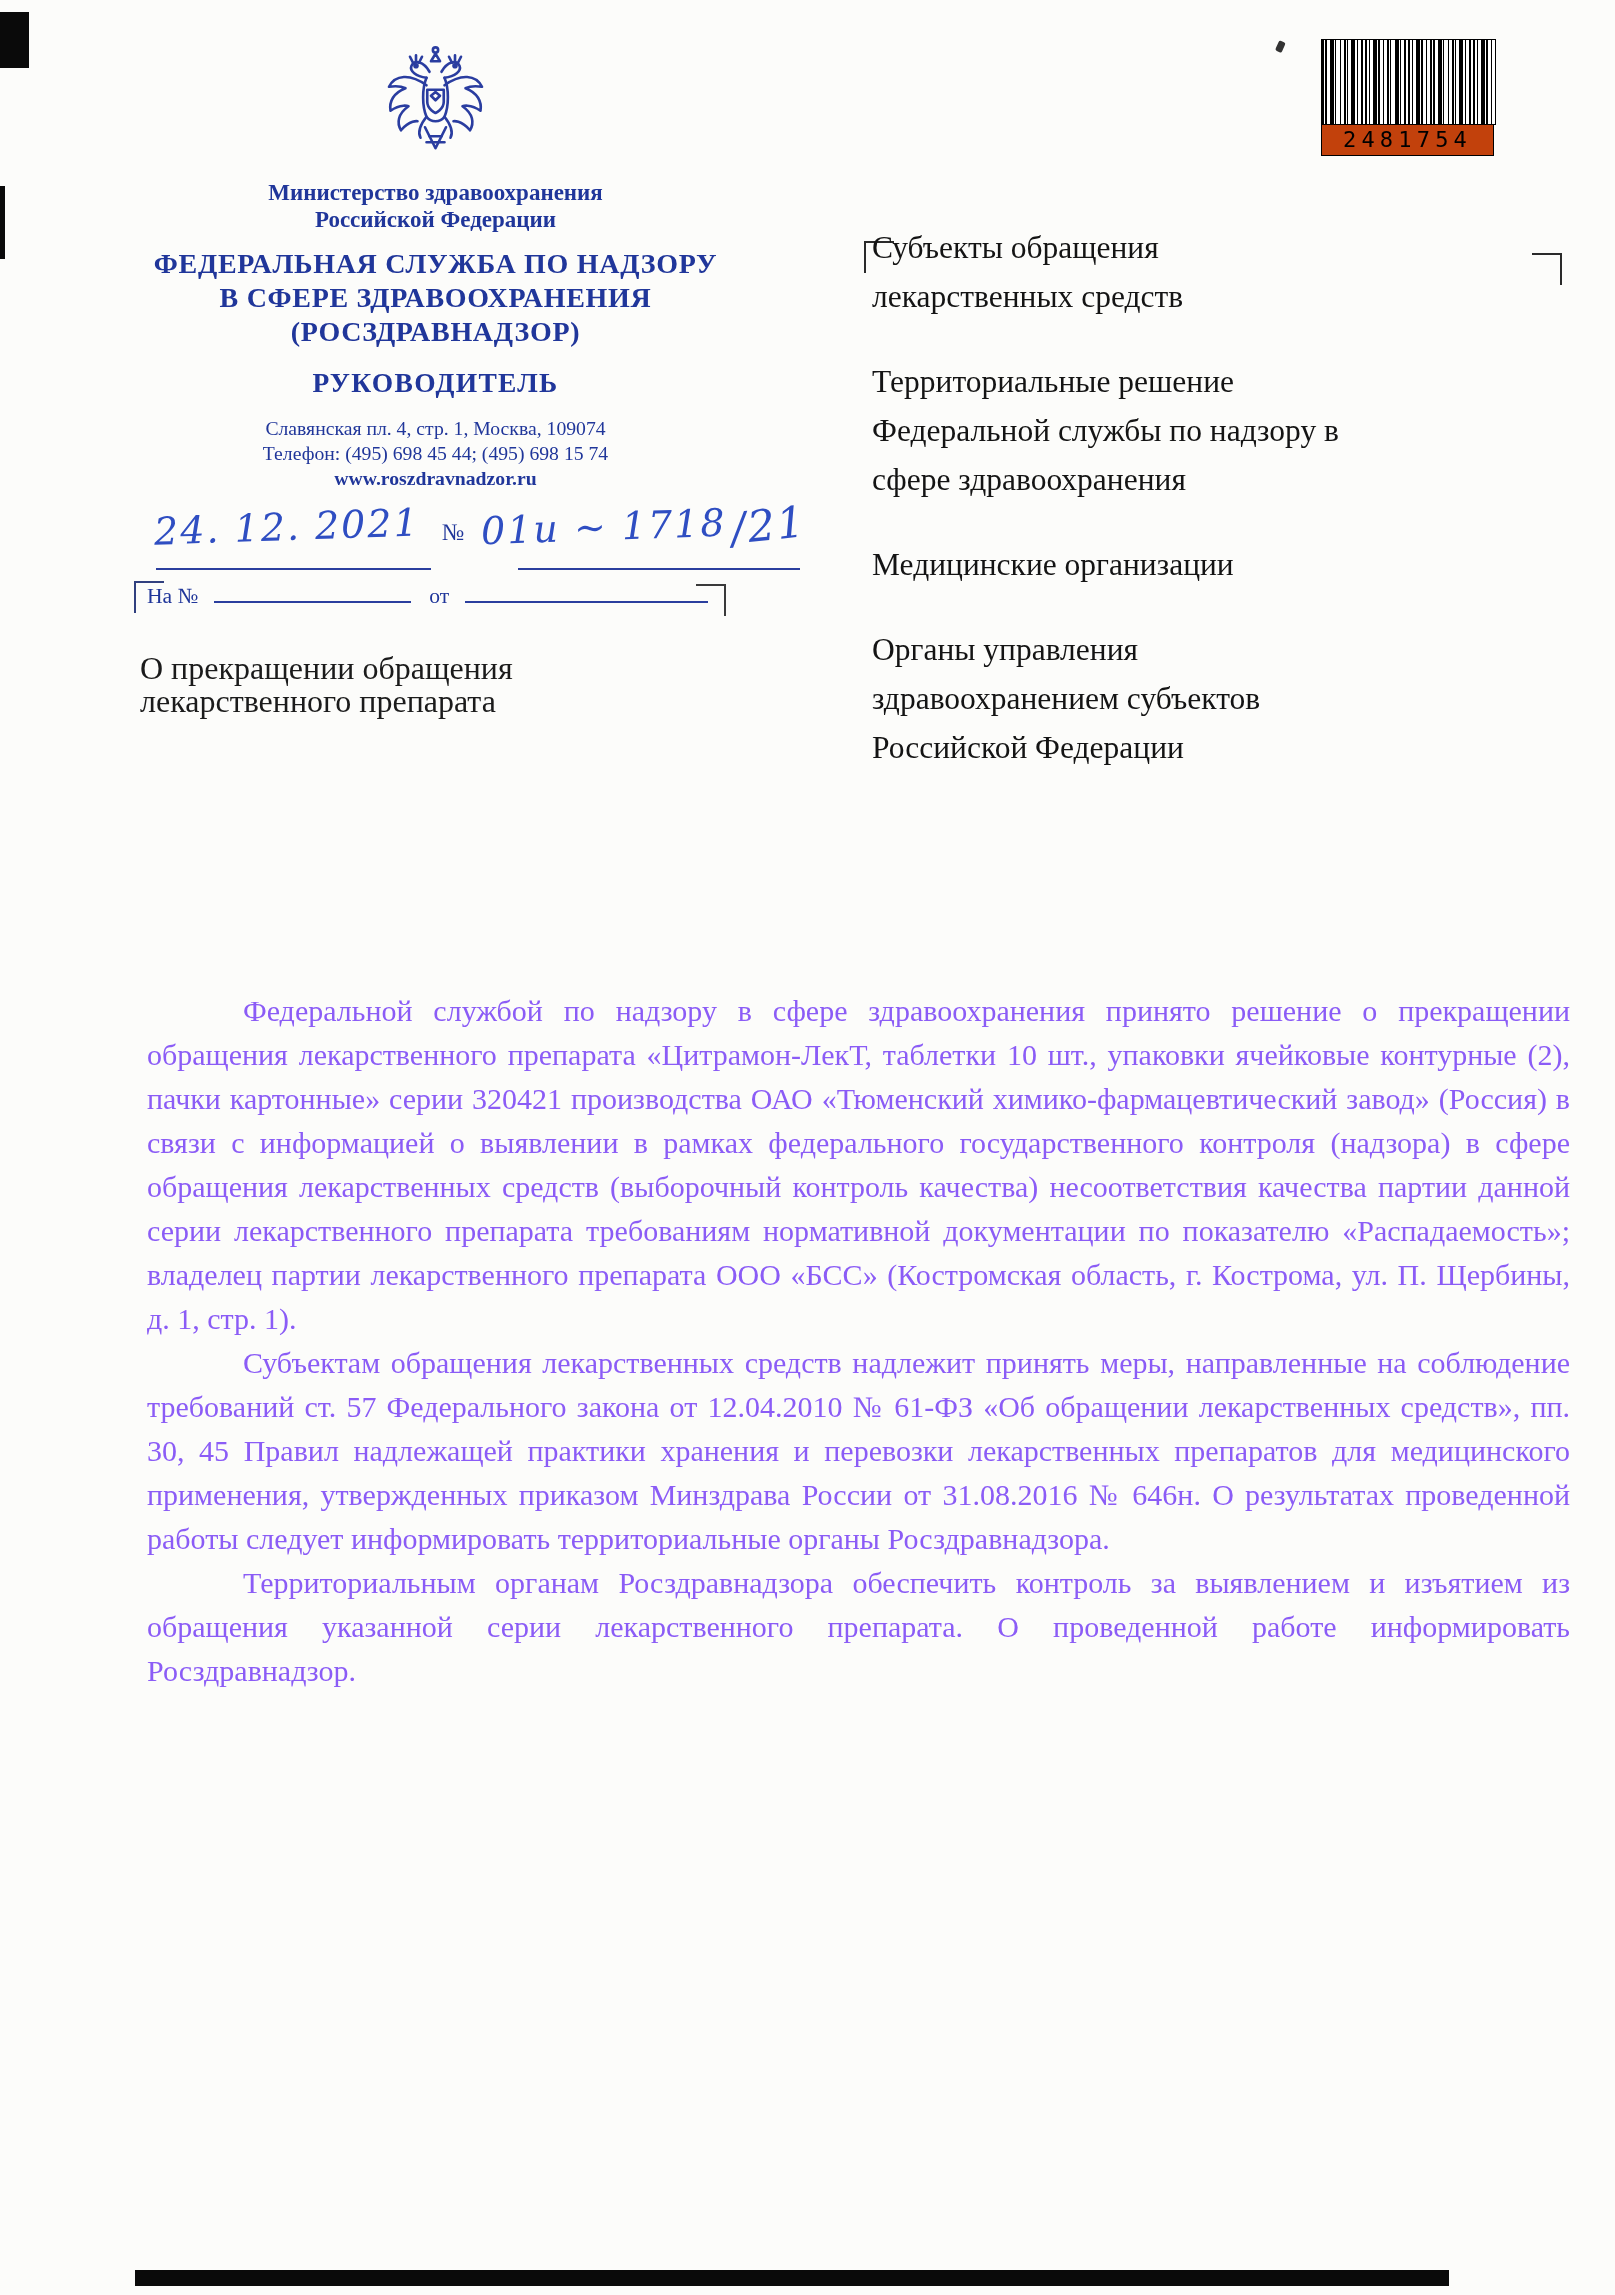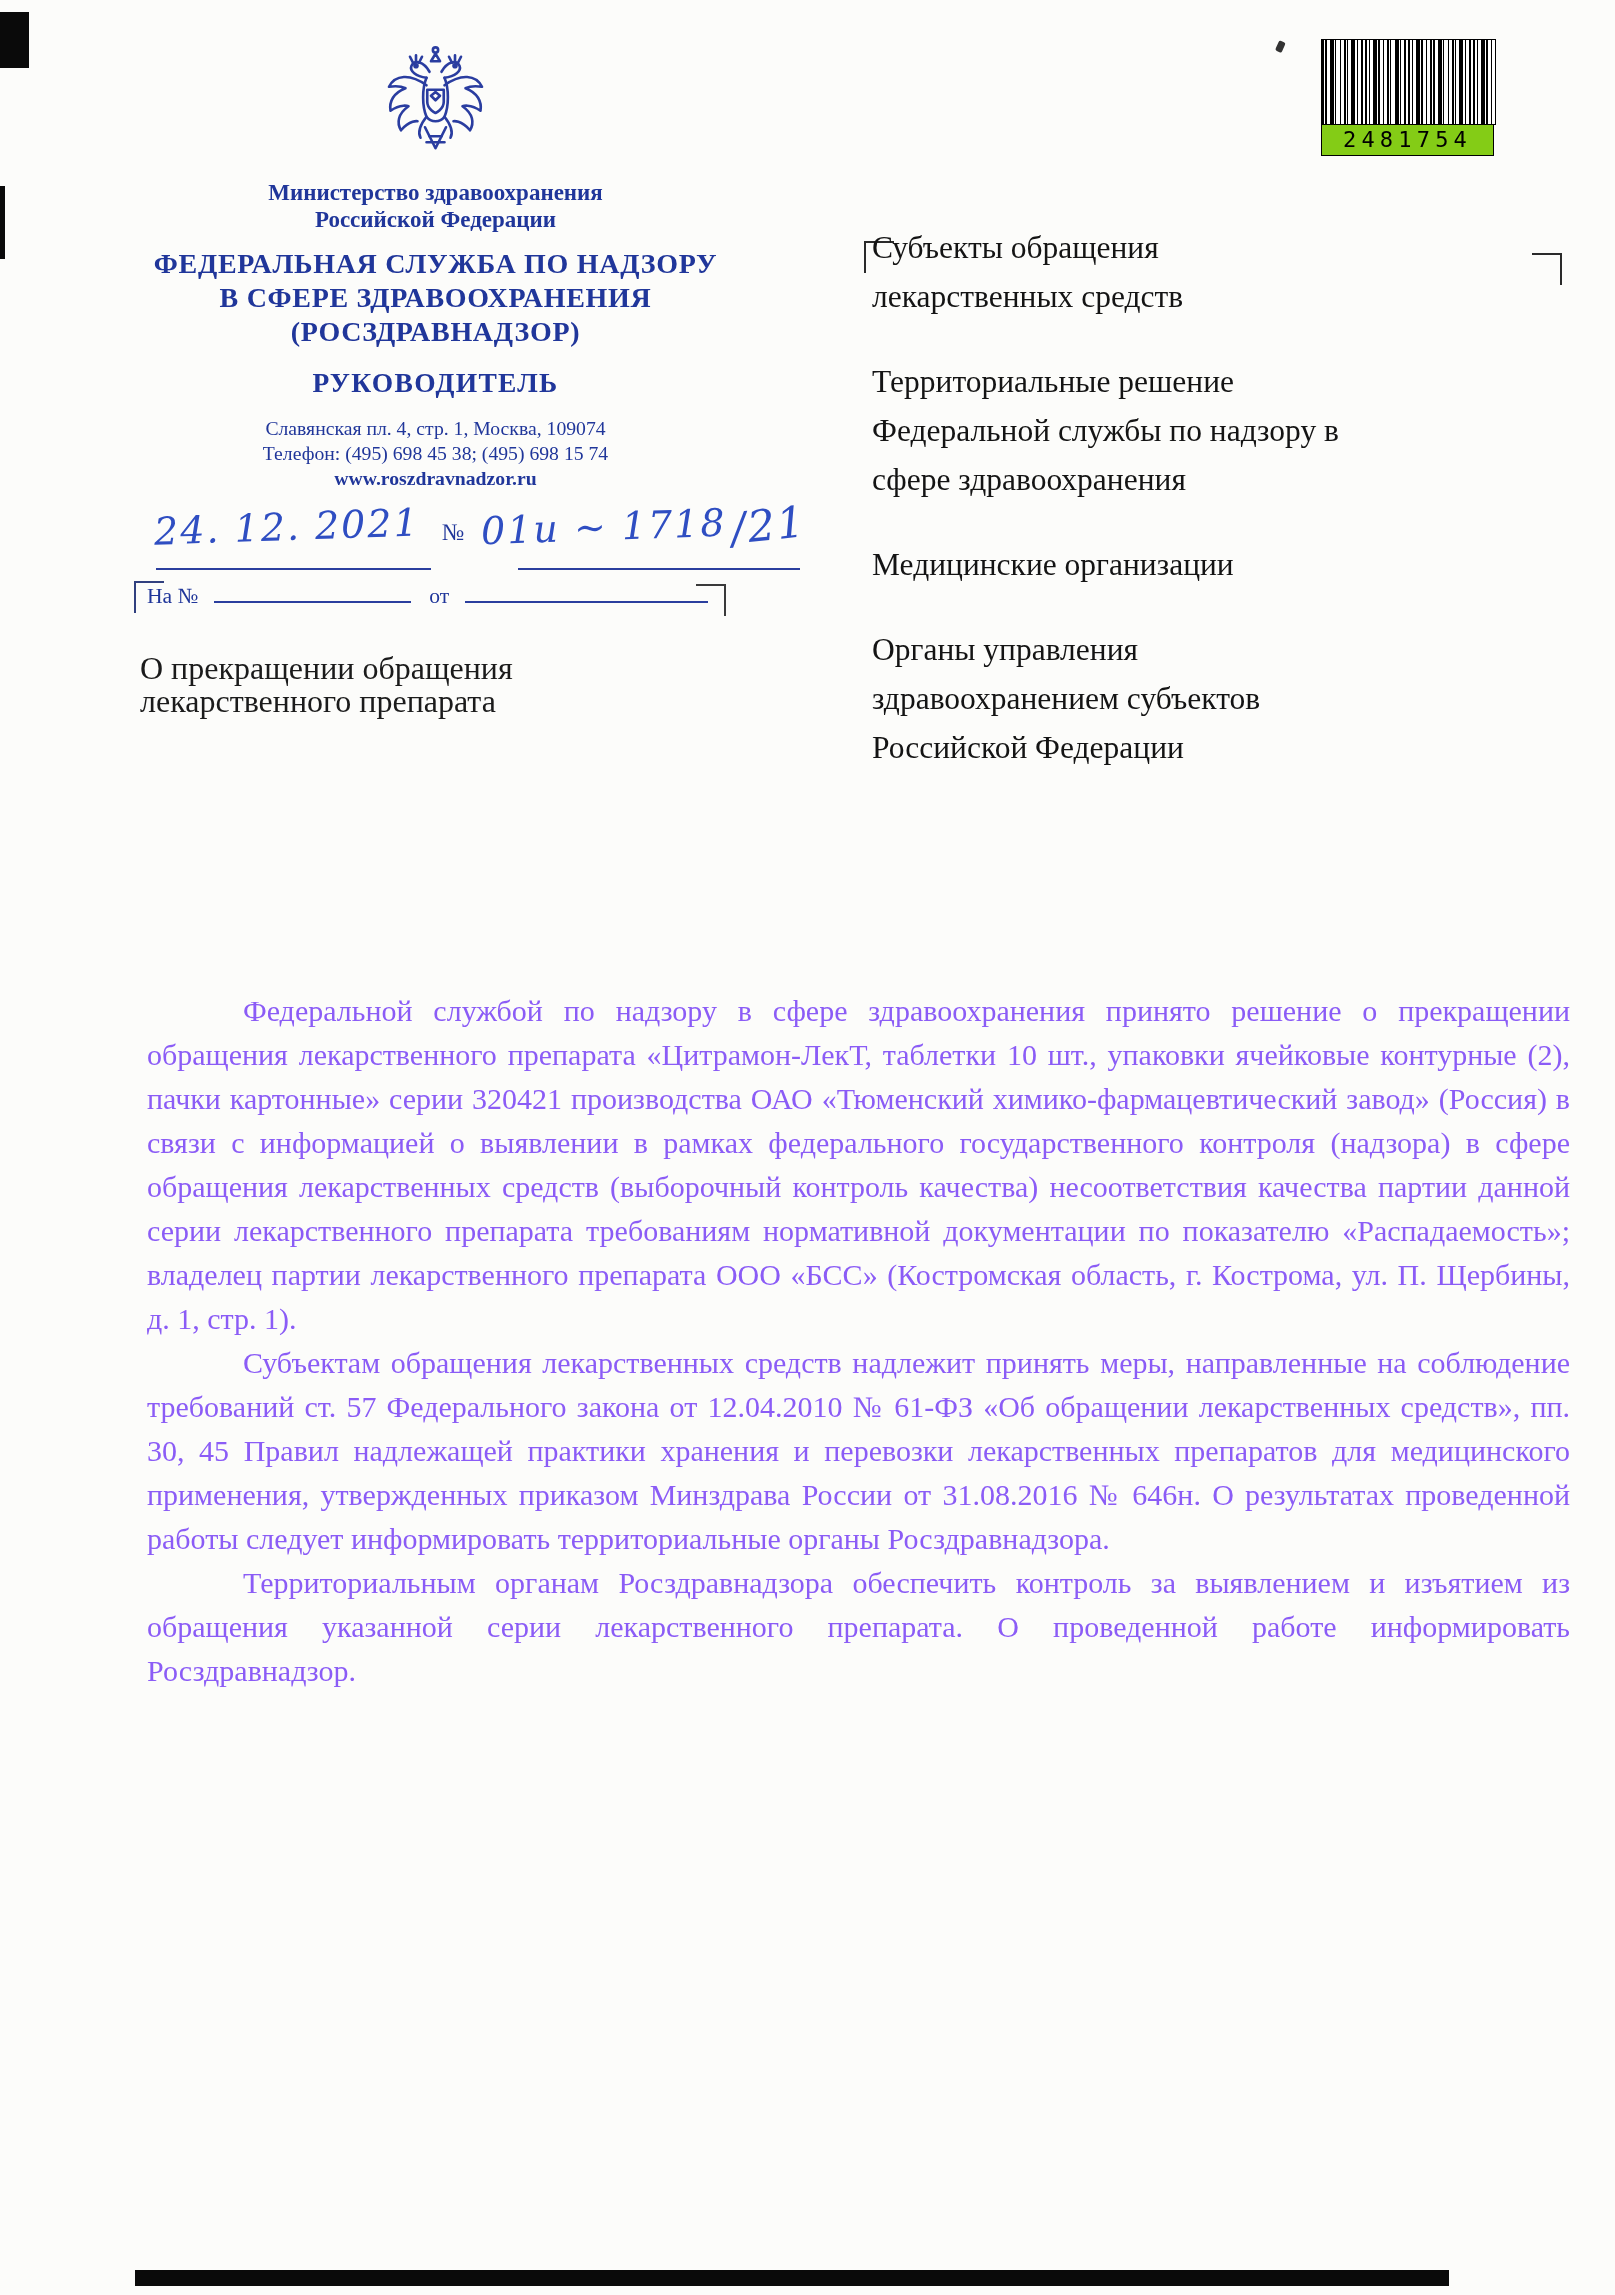--- a/index.html
+++ b/index.html
@@ -71,21 +71,21 @@
   .barcode { position: absolute; left: 1321px; top: 39px; width: 173px; text-align: center; }
   .barcode-bars {
     width: 100%; height: 84px;
     background: repeating-linear-gradient(90deg,
       #000 0 2px, #fff 2px 3.3px, #000 3.3px 4.6px, #fff 4.6px 7.9px,
       #000 7.9px 11.8px, #fff 11.8px 13px, #000 13px 14.4px, #fff 14.4px 17.7px,
       #000 17.7px 19px, #fff 19px 21.6px);
     border: 0.7px solid #000;
   }
   .barcode-number {
-    border: 1.3px solid #000; border-top: none; background: #84cc16;
+    border: 1.3px solid #000; border-top: none; background: #c2410c;
     font-family: "DejaVu Sans Mono", monospace; font-size: 22px;
     letter-spacing: 5.2px; padding: 2px 0 2.6px 0; color: #000;
   }
 
   
   .addressees {
     position: absolute; left: 872px; top: 223px; width: 675px;
     text-align: left; color: #141414;
     font-size: 31.5px; line-height: 49px;
   }
@@ -132,21 +132,21 @@
       </svg>
     </div>
     <div class="ministry pre">Министерство здравоохранения
 Российской Федерации</div>
     <div class="service pre">ФЕДЕРАЛЬНАЯ СЛУЖБА ПО НАДЗОРУ
 В СФЕРЕ ЗДРАВООХРАНЕНИЯ
 (РОСЗДРАВНАДЗОР)</div>
     <div class="role">РУКОВОДИТЕЛЬ</div>
     <div class="contact">
       <div>Славянская пл. 4, стр. 1, Москва, 109074</div>
-      <div>Телефон: (495) 698 45 38; (495) 698 15 74</div>
+      <div>Телефон: (495) 698 45 44; (495) 698 15 74</div>
       <div class="website">www.roszdravnadzor.ru</div>
     </div>
 
     <div class="number-row">
       <span class="handwriting">24. 12. 2021</span>
       <span class="num-sign">№</span>
       <span class="handwriting">01и ~ 1718</span>
       <span class="handwriting big-slash">/21</span>
       <span class="hand-underline hu-date"></span>
       <span class="hand-underline hu-num"></span>

